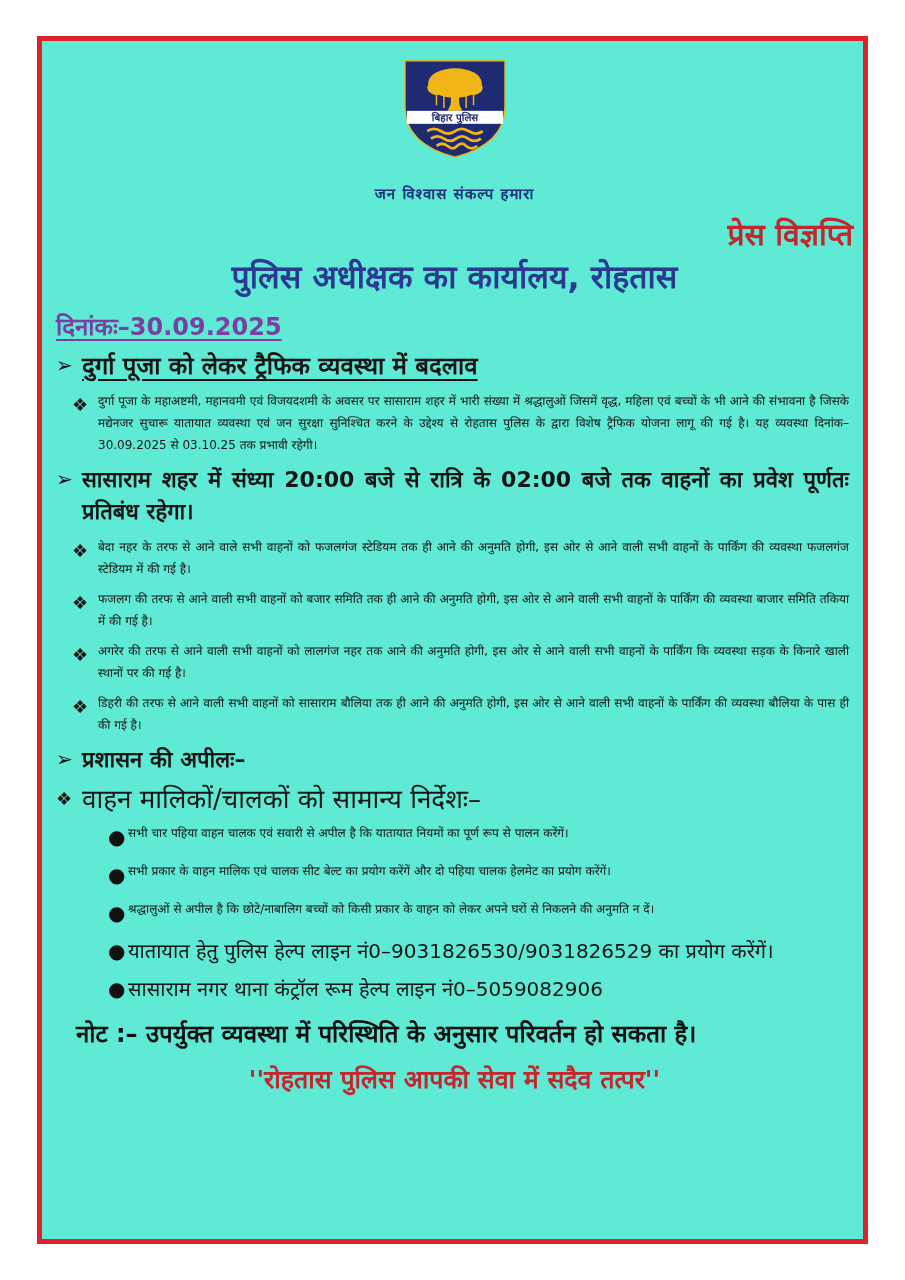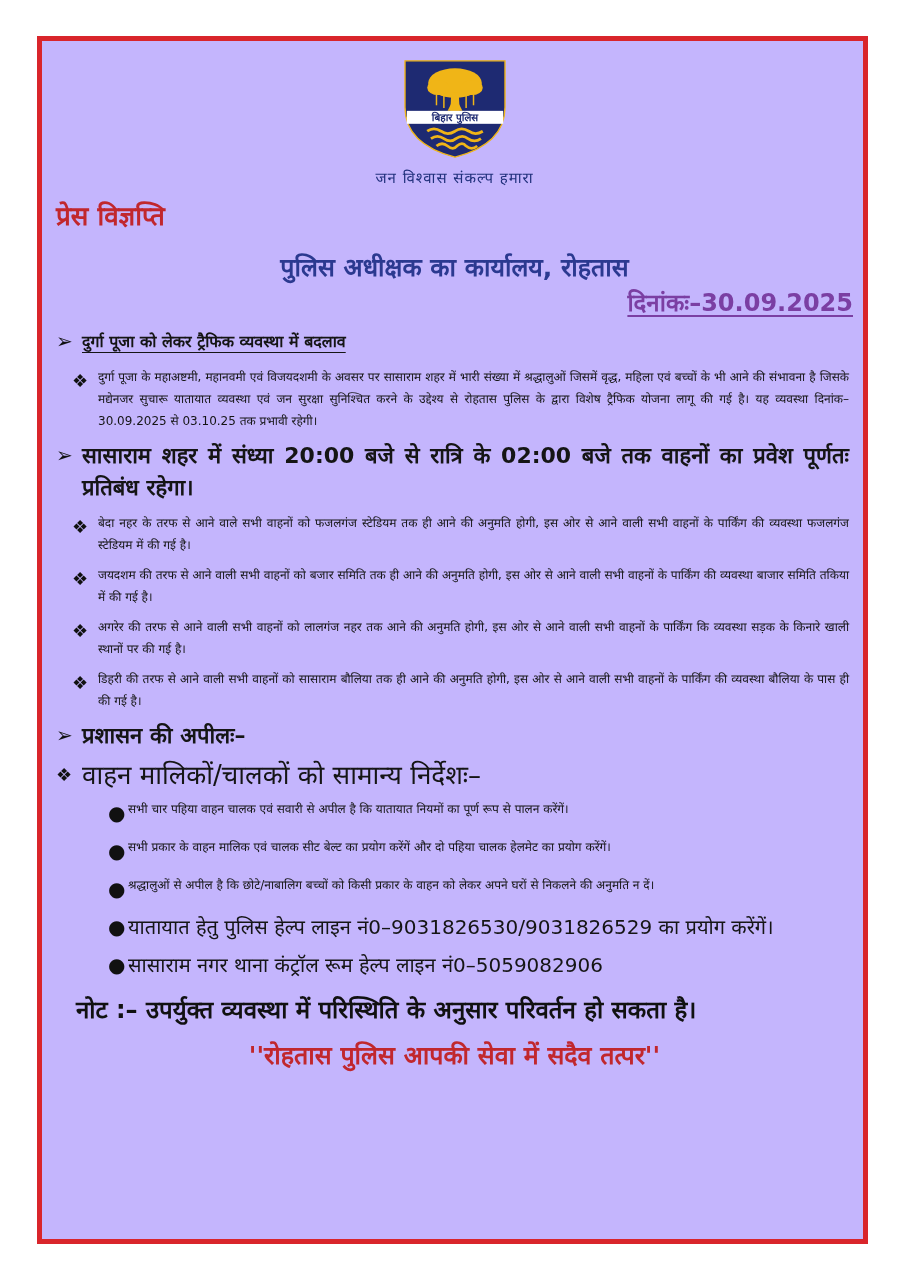--- a/index.html
+++ b/index.html
@@ -7,49 +7,49 @@
     width: 905px; height: 1280px;
     background: #ffffff;
     font-family: "DejaVu Sans", sans-serif;
     color: #151515;
   }
   .sheet {
     position: absolute;
     left: 37px; top: 36px;
     width: 831px; height: 1208px;
     border: 5px solid #d9252b;
-    background: #c4b5fd;
+    background: #5eead4;
     overflow: hidden;
   }
   .inner { padding: 14px 10px 6px 14px; }
 
   
   .logo-wrap { text-align: center; margin-top: 4px; }
   .logo-svg { display: inline-block; }
   .logo-tagline {
-    margin-top: 4px;
-    font-size: 15px; font-weight: normal;
+    margin-top: 20px;
+    font-size: 15px; font-weight: bold;
     color: #20307c; letter-spacing: 1px;
   }
 
   
-  .press-title { text-align: left; margin-top: 10px; font-size: 26px; font-weight: bold; color: #c1272d; }
-  .office-title { text-align: center; margin-top: 16px; font-size: 25px; font-weight: bold; color: #2b3990; }
-  .date-line { text-align: right; margin-top: 2px; font-size: 24px; font-weight: bold; color: #7b3fa3; }
+  .press-title { text-align: right; margin-top: 10px; font-size: 30px; font-weight: bold; color: #c1272d; }
+  .office-title { text-align: center; margin-top: 0; font-size: 32px; font-weight: bold; color: #2b3990; }
+  .date-line { text-align: left; margin-top: 12px; font-size: 24px; font-weight: bold; color: #7b3fa3; }
   .date-line span { text-decoration: underline; text-underline-offset: 4px; }
 
   
   .row { display: flex; align-items: flex-start; margin-top: 8px; padding-right: 4px; }
   .b-arrow { width: 26px; flex: 0 0 26px; font-size: 20px; line-height: 30px; color: #111; }
   .b-diamond { width: 26px; flex: 0 0 26px; font-size: 18px; line-height: 30px; color: #111; margin-left: 16px; }
   .b-dot { width: 20px; flex: 0 0 20px; font-size: 20px; line-height: 30px; color: #111; margin-left: 52px; }
   .txt { flex: 1; font-size: 12px; line-height: 22px; text-align: justify; }
   .txt-plain { flex: 1; font-size: 20px; line-height: 30px; }
 
-  .h-underline { font-size: 16px; font-weight: bold; text-decoration: underline; text-underline-offset: 5px; line-height: 32px; }
+  .h-underline { font-size: 24px; font-weight: bold; text-decoration: underline; text-underline-offset: 5px; line-height: 32px; }
   .h-bold { font-size: 22px; font-weight: bold; line-height: 32px; }
 
   .note-line {
     margin-top: 12px; padding: 0 8px 0 20px;
     font-size: 24px; font-weight: bold; text-align: left; color: #111;
   }
   .slogan-line {
     margin-top: 12px; text-align: center;
     font-size: 25px; font-weight: bold; color: #c1272d;
   }
@@ -110,21 +110,21 @@
       <span class="b-arrow">➢</span>
       <span class="txt h-bold">सासाराम शहर में संध्या 20:00 बजे से रात्रि के 02:00 बजे तक वाहनों का प्रवेश पूर्णतः प्रतिबंध रहेगा।</span>
     </div>
 
     <div class="row">
       <span class="b-diamond">❖</span>
       <span class="txt">बेदा नहर के तरफ से आने वाले सभी वाहनों को फजलगंज स्टेडियम तक ही आने की अनुमति होगी, इस ओर से आने वाली सभी वाहनों के पार्किंग की व्यवस्था फजलगंज स्टेडियम में की गई है।</span>
     </div>
     <div class="row">
       <span class="b-diamond">❖</span>
-      <span class="txt">जयदशम की तरफ से आने वाली सभी वाहनों को बजार समिति तक  ही आने की अनुमति होगी, इस ओर से आने वाली सभी वाहनों के पार्किंग की व्यवस्था बाजार समिति तकिया में की गई है।</span>
+      <span class="txt">फजलग की तरफ से आने वाली सभी वाहनों को बजार समिति तक  ही आने की अनुमति होगी, इस ओर से आने वाली सभी वाहनों के पार्किंग की व्यवस्था बाजार समिति तकिया में की गई है।</span>
     </div>
     <div class="row">
       <span class="b-diamond">❖</span>
       <span class="txt">अगरेर की तरफ से आने वाली सभी वाहनों को लालगंज नहर तक आने की अनुमति होगी, इस ओर से आने वाली सभी वाहनों के पार्किंग कि व्यवस्था सड़क के किनारे खाली स्थानों पर की गई है।</span>
     </div>
     <div class="row">
       <span class="b-diamond">❖</span>
       <span class="txt">डिहरी की तरफ से आने वाली सभी वाहनों को सासाराम बौलिया तक ही आने की अनुमति होगी, इस ओर से आने वाली सभी वाहनों के पार्किंग की व्यवस्था बौलिया के पास ही की गई है।</span>
     </div>
 

